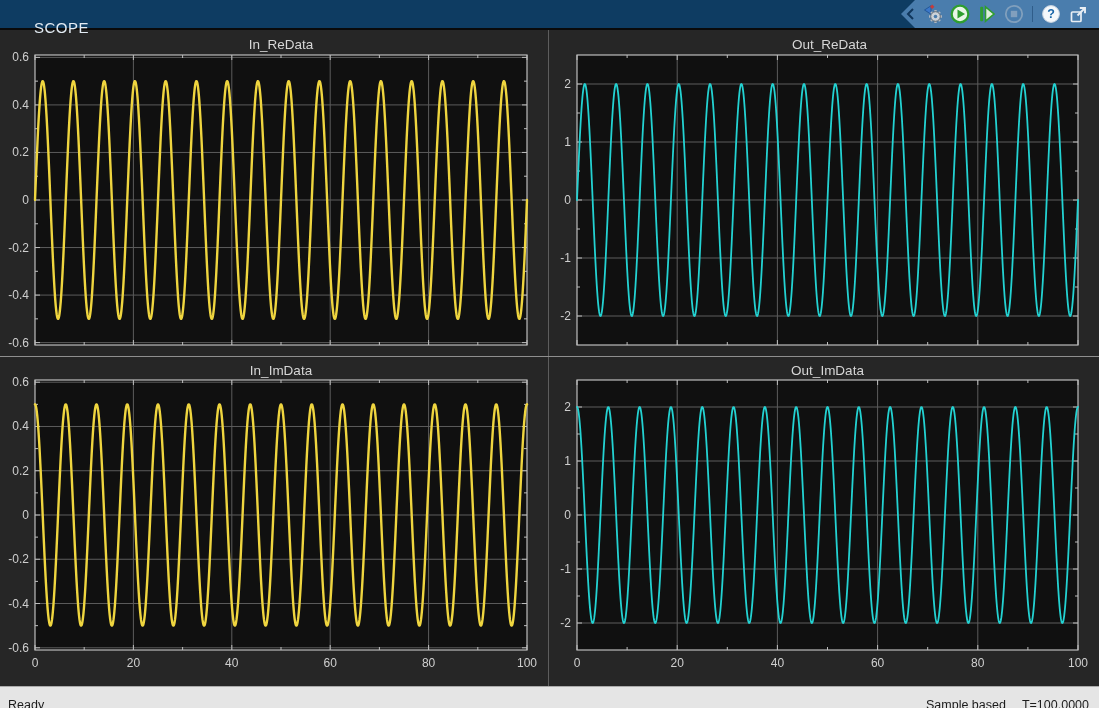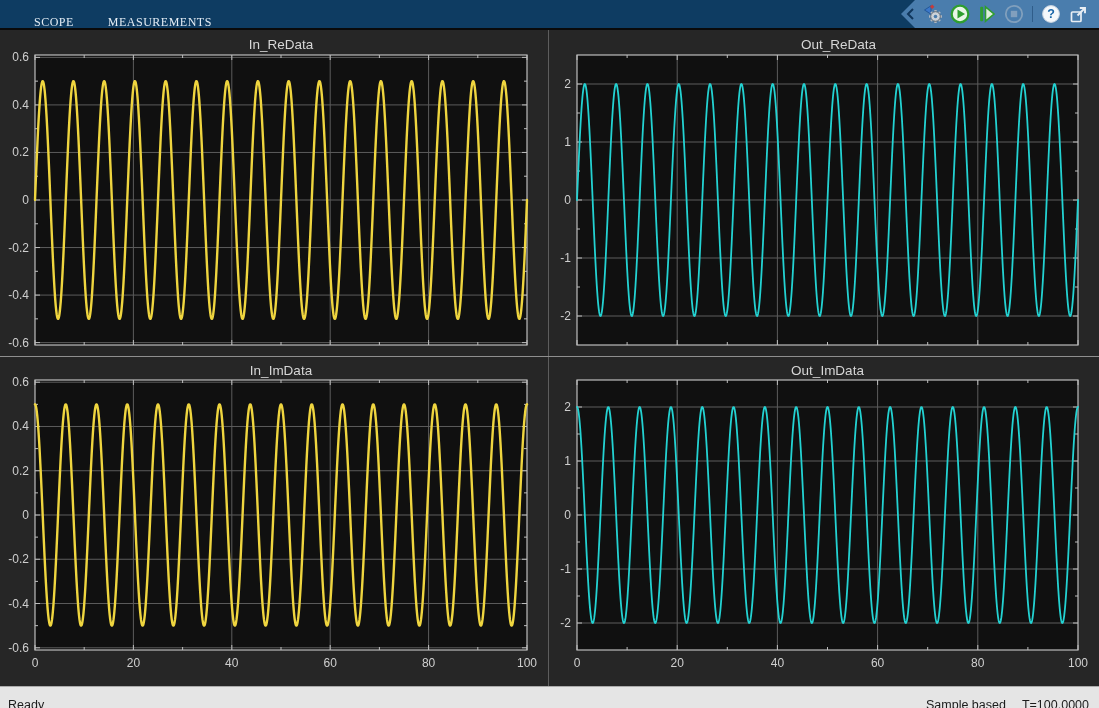--- a/index.html
+++ b/index.html
@@ -11,22 +11,22 @@
     -webkit-font-smoothing:antialiased;
   }
   
   .toolbar {
     position:absolute; top:0; left:0; width:100%; height:30px;
     background:#0e3c62; border-bottom:2px solid #0a0a0a;
     display:flex; align-items:center;
   }
   .tabbar { display:flex; height:28px; }
   .tab {
-    color:#e3ecf4; font-size:12px; letter-spacing:.5px;
-    padding:8px 17px; line-height:28px; cursor:default; white-space:nowrap;font-family:Liberation Serif, serif;
+    color:#e3ecf4; font-size:15px; letter-spacing:.5px;
+    padding:14px 17px; line-height:28px; cursor:default; white-space:nowrap;
   }
   .tab:first-child { margin-left:17px; }
   .tools {
     position:absolute; right:0; top:0; height:28px; width:198px;
     background:#4a7dad;
     clip-path:polygon(14px 0, 100% 0, 100% 100%, 14px 100%, 0 50%);
     display:flex; align-items:center; gap:5px; padding-left:18px;
   }
   .tools button {
     background:transparent; border:none; padding:0; width:22px; height:22px;
@@ -56,21 +56,20 @@
     font-size:12.5px; color:#1c1c1c; padding:15px 8px 0 8px;
   }
   .statusbar .right { display:flex; gap:16px; padding-right:2px; }
 </style>
 </head>
 <body>
 
 <div class="toolbar">
   <div class="tabbar">
     <div class="tab">SCOPE</div>
-    <div class="tab">MEASUREMENTS</div>
   </div>
 
   <div class="tools">
     <svg class="collapse-ch" width="10" height="14" viewBox="0 0 10 14">
       <path d="M8 2 L3 7 L8 12" stroke="#10365c" stroke-width="2" fill="none"></path>
     </svg>
 
     <button>
       <svg width="21" height="21" viewBox="0 0 21 21">
         <polygon points="1.5,6 8,1.8 8,10.2" fill="#3b78c9" stroke="#1d4f8f" stroke-width="0.8"></polygon>
@@ -195,21 +194,21 @@
         <text x="29" y="221.54098360655738" text-anchor="end" fill="#cfcfcf" font-size="12">-0.2</text>
         <text x="29" y="174" text-anchor="end" fill="#cfcfcf" font-size="12">0</text>
         <text x="29" y="126.4590163934426" text-anchor="end" fill="#cfcfcf" font-size="12">0.2</text>
         <text x="29" y="78.91803278688525" text-anchor="end" fill="#cfcfcf" font-size="12">0.4</text>
         <text x="29" y="31.377049180327845" text-anchor="end" fill="#cfcfcf" font-size="12">0.6</text>
         <rect x="35" y="25" width="492" height="290" fill="none" stroke="#bdbdbd" stroke-width="1.2"></rect>
         <polyline points="35.00,170.00 35.22,164.57 35.45,159.15 35.67,153.76 35.89,148.40 36.12,143.08 36.34,137.82 36.57,132.63 36.79,127.51 37.01,122.49 37.24,117.56 37.46,112.74 37.68,108.04 37.91,103.48 38.13,99.05 38.35,94.76 38.58,90.64 38.80,86.68 39.03,82.90 39.25,79.29 39.47,75.88 39.70,72.66 39.92,69.65 40.14,66.85 40.37,64.26 40.59,61.89 40.81,59.75 41.04,57.83 41.26,56.16 41.49,54.71 41.71,53.51 41.93,52.56 42.16,51.85 42.38,51.38 42.60,51.16 42.83,51.20 43.05,51.48 43.27,52.00 43.50,52.77 43.72,53.79 43.95,55.05 44.17,56.55 44.39,58.29 44.62,60.26 44.84,62.46 45.06,64.88 45.29,67.53 45.51,70.38 45.73,73.45 45.96,76.72 46.18,80.18 46.41,83.83 46.63,87.66 46.85,91.66 47.08,95.82 47.30,100.14 47.52,104.61 47.75,109.21 47.97,113.94 48.19,118.78 48.42,123.73 48.64,128.78 48.87,133.92 49.09,139.13 49.31,144.40 49.54,149.73 49.76,155.10 49.98,160.51 50.21,165.93 50.43,171.36 50.65,176.79 50.88,182.20 51.10,187.59 51.33,192.94 51.55,198.24 51.77,203.48 52.00,208.66 52.22,213.75 52.44,218.75 52.67,223.66 52.89,228.44 53.11,233.11 53.34,237.64 53.56,242.04 53.79,246.28 54.01,250.37 54.23,254.28 54.46,258.02 54.68,261.58 54.90,264.94 55.13,268.11 55.35,271.07 55.57,273.82 55.80,276.36 56.02,278.67 56.25,280.75 56.47,282.61 56.69,284.23 56.92,285.61 57.14,286.75 57.36,287.64 57.59,288.29 57.81,288.70 58.03,288.85 58.26,288.76 58.48,288.42 58.71,287.83 58.93,286.99 59.15,285.92 59.38,284.60 59.60,283.04 59.82,281.24 60.05,279.21 60.27,276.96 60.49,274.48 60.72,271.78 60.94,268.87 61.17,265.75 61.39,262.44 61.61,258.93 61.84,255.23 62.06,251.36 62.28,247.32 62.51,243.11 62.73,238.76 62.95,234.26 63.18,229.62 63.40,224.86 63.63,219.99 63.85,215.01 64.07,209.94 64.30,204.79 64.52,199.56 64.74,194.27 64.97,188.93 65.19,183.55 65.41,178.14 65.64,172.72 65.86,167.28 66.09,161.86 66.31,156.45 66.53,151.07 66.76,145.73 66.98,140.44 67.20,135.21 67.43,130.06 67.65,124.99 67.87,120.01 68.10,115.14 68.32,110.38 68.55,105.74 68.77,101.24 68.99,96.89 69.22,92.68 69.44,88.64 69.66,84.77 69.89,81.07 70.11,77.56 70.33,74.25 70.56,71.13 70.78,68.22 71.01,65.52 71.23,63.04 71.45,60.79 71.68,58.76 71.90,56.96 72.12,55.40 72.35,54.08 72.57,53.01 72.79,52.17 73.02,51.58 73.24,51.24 73.47,51.15 73.69,51.30 73.91,51.71 74.14,52.36 74.36,53.25 74.58,54.39 74.81,55.77 75.03,57.39 75.25,59.25 75.48,61.33 75.70,63.64 75.93,66.18 76.15,68.93 76.37,71.89 76.60,75.06 76.82,78.42 77.04,81.98 77.27,85.72 77.49,89.63 77.71,93.72 77.94,97.96 78.16,102.36 78.39,106.89 78.61,111.56 78.83,116.34 79.06,121.25 79.28,126.25 79.50,131.34 79.73,136.52 79.95,141.76 80.17,147.06 80.40,152.41 80.62,157.80 80.85,163.21 81.07,168.64 81.29,174.07 81.52,179.49 81.74,184.90 81.96,190.27 82.19,195.60 82.41,200.87 82.63,206.08 82.86,211.22 83.08,216.27 83.31,221.22 83.53,226.06 83.75,230.79 83.98,235.39 84.20,239.86 84.42,244.18 84.65,248.34 84.87,252.34 85.09,256.17 85.32,259.82 85.54,263.28 85.77,266.55 85.99,269.62 86.21,272.47 86.44,275.12 86.66,277.54 86.88,279.74 87.11,281.71 87.33,283.45 87.55,284.95 87.78,286.21 88.00,287.23 88.23,288.00 88.45,288.52 88.67,288.80 88.90,288.84 89.12,288.62 89.34,288.15 89.57,287.44 89.79,286.49 90.01,285.29 90.24,283.84 90.46,282.17 90.69,280.25 90.91,278.11 91.13,275.74 91.36,273.15 91.58,270.35 91.80,267.34 92.03,264.12 92.25,260.71 92.47,257.10 92.70,253.32 92.92,249.36 93.15,245.24 93.37,240.95 93.59,236.52 93.82,231.96 94.04,227.26 94.26,222.44 94.49,217.51 94.71,212.49 94.93,207.37 95.16,202.18 95.38,196.92 95.61,191.60 95.83,186.24 96.05,180.85 96.28,175.43 96.50,170.00 96.72,164.57 96.95,159.15 97.17,153.76 97.39,148.40 97.62,143.08 97.84,137.82 98.07,132.63 98.29,127.51 98.51,122.49 98.74,117.56 98.96,112.74 99.18,108.04 99.41,103.48 99.63,99.05 99.85,94.76 100.08,90.64 100.30,86.68 100.53,82.90 100.75,79.29 100.97,75.88 101.20,72.66 101.42,69.65 101.64,66.85 101.87,64.26 102.09,61.89 102.31,59.75 102.54,57.83 102.76,56.16 102.99,54.71 103.21,53.51 103.43,52.56 103.66,51.85 103.88,51.38 104.10,51.16 104.33,51.20 104.55,51.48 104.77,52.00 105.00,52.77 105.22,53.79 105.45,55.05 105.67,56.55 105.89,58.29 106.12,60.26 106.34,62.46 106.56,64.88 106.79,67.53 107.01,70.38 107.23,73.45 107.46,76.72 107.68,80.18 107.91,83.83 108.13,87.66 108.35,91.66 108.58,95.82 108.80,100.14 109.02,104.61 109.25,109.21 109.47,113.94 109.69,118.78 109.92,123.73 110.14,128.78 110.37,133.92 110.59,139.13 110.81,144.40 111.04,149.73 111.26,155.10 111.48,160.51 111.71,165.93 111.93,171.36 112.15,176.79 112.38,182.20 112.60,187.59 112.83,192.94 113.05,198.24 113.27,203.48 113.50,208.66 113.72,213.75 113.94,218.75 114.17,223.66 114.39,228.44 114.61,233.11 114.84,237.64 115.06,242.04 115.29,246.28 115.51,250.37 115.73,254.28 115.96,258.02 116.18,261.58 116.40,264.94 116.63,268.11 116.85,271.07 117.07,273.82 117.30,276.36 117.52,278.67 117.75,280.75 117.97,282.61 118.19,284.23 118.42,285.61 118.64,286.75 118.86,287.64 119.09,288.29 119.31,288.70 119.53,288.85 119.76,288.76 119.98,288.42 120.21,287.83 120.43,286.99 120.65,285.92 120.88,284.60 121.10,283.04 121.32,281.24 121.55,279.21 121.77,276.96 121.99,274.48 122.22,271.78 122.44,268.87 122.67,265.75 122.89,262.44 123.11,258.93 123.34,255.23 123.56,251.36 123.78,247.32 124.01,243.11 124.23,238.76 124.45,234.26 124.68,229.62 124.90,224.86 125.13,219.99 125.35,215.01 125.57,209.94 125.80,204.79 126.02,199.56 126.24,194.27 126.47,188.93 126.69,183.55 126.91,178.14 127.14,172.72 127.36,167.28 127.59,161.86 127.81,156.45 128.03,151.07 128.26,145.73 128.48,140.44 128.70,135.21 128.93,130.06 129.15,124.99 129.37,120.01 129.60,115.14 129.82,110.38 130.05,105.74 130.27,101.24 130.49,96.89 130.72,92.68 130.94,88.64 131.16,84.77 131.39,81.07 131.61,77.56 131.83,74.25 132.06,71.13 132.28,68.22 132.51,65.52 132.73,63.04 132.95,60.79 133.18,58.76 133.40,56.96 133.62,55.40 133.85,54.08 134.07,53.01 134.29,52.17 134.52,51.58 134.74,51.24 134.97,51.15 135.19,51.30 135.41,51.71 135.64,52.36 135.86,53.25 136.08,54.39 136.31,55.77 136.53,57.39 136.75,59.25 136.98,61.33 137.20,63.64 137.43,66.18 137.65,68.93 137.87,71.89 138.10,75.06 138.32,78.42 138.54,81.98 138.77,85.72 138.99,89.63 139.21,93.72 139.44,97.96 139.66,102.36 139.89,106.89 140.11,111.56 140.33,116.34 140.56,121.25 140.78,126.25 141.00,131.34 141.23,136.52 141.45,141.76 141.67,147.06 141.90,152.41 142.12,157.80 142.35,163.21 142.57,168.64 142.79,174.07 143.02,179.49 143.24,184.90 143.46,190.27 143.69,195.60 143.91,200.87 144.13,206.08 144.36,211.22 144.58,216.27 144.81,221.22 145.03,226.06 145.25,230.79 145.48,235.39 145.70,239.86 145.92,244.18 146.15,248.34 146.37,252.34 146.59,256.17 146.82,259.82 147.04,263.28 147.27,266.55 147.49,269.62 147.71,272.47 147.94,275.12 148.16,277.54 148.38,279.74 148.61,281.71 148.83,283.45 149.05,284.95 149.28,286.21 149.50,287.23 149.73,288.00 149.95,288.52 150.17,288.80 150.40,288.84 150.62,288.62 150.84,288.15 151.07,287.44 151.29,286.49 151.51,285.29 151.74,283.84 151.96,282.17 152.19,280.25 152.41,278.11 152.63,275.74 152.86,273.15 153.08,270.35 153.30,267.34 153.53,264.12 153.75,260.71 153.97,257.10 154.20,253.32 154.42,249.36 154.65,245.24 154.87,240.95 155.09,236.52 155.32,231.96 155.54,227.26 155.76,222.44 155.99,217.51 156.21,212.49 156.43,207.37 156.66,202.18 156.88,196.92 157.11,191.60 157.33,186.24 157.55,180.85 157.78,175.43 158.00,170.00 158.22,164.57 158.45,159.15 158.67,153.76 158.89,148.40 159.12,143.08 159.34,137.82 159.57,132.63 159.79,127.51 160.01,122.49 160.24,117.56 160.46,112.74 160.68,108.04 160.91,103.48 161.13,99.05 161.35,94.76 161.58,90.64 161.80,86.68 162.03,82.90 162.25,79.29 162.47,75.88 162.70,72.66 162.92,69.65 163.14,66.85 163.37,64.26 163.59,61.89 163.81,59.75 164.04,57.83 164.26,56.16 164.49,54.71 164.71,53.51 164.93,52.56 165.16,51.85 165.38,51.38 165.60,51.16 165.83,51.20 166.05,51.48 166.27,52.00 166.50,52.77 166.72,53.79 166.95,55.05 167.17,56.55 167.39,58.29 167.62,60.26 167.84,62.46 168.06,64.88 168.29,67.53 168.51,70.38 168.73,73.45 168.96,76.72 169.18,80.18 169.41,83.83 169.63,87.66 169.85,91.66 170.08,95.82 170.30,100.14 170.52,104.61 170.75,109.21 170.97,113.94 171.19,118.78 171.42,123.73 171.64,128.78 171.87,133.92 172.09,139.13 172.31,144.40 172.54,149.73 172.76,155.10 172.98,160.51 173.21,165.93 173.43,171.36 173.65,176.79 173.88,182.20 174.10,187.59 174.33,192.94 174.55,198.24 174.77,203.48 175.00,208.66 175.22,213.75 175.44,218.75 175.67,223.66 175.89,228.44 176.11,233.11 176.34,237.64 176.56,242.04 176.79,246.28 177.01,250.37 177.23,254.28 177.46,258.02 177.68,261.58 177.90,264.94 178.13,268.11 178.35,271.07 178.57,273.82 178.80,276.36 179.02,278.67 179.25,280.75 179.47,282.61 179.69,284.23 179.92,285.61 180.14,286.75 180.36,287.64 180.59,288.29 180.81,288.70 181.03,288.85 181.26,288.76 181.48,288.42 181.71,287.83 181.93,286.99 182.15,285.92 182.38,284.60 182.60,283.04 182.82,281.24 183.05,279.21 183.27,276.96 183.49,274.48 183.72,271.78 183.94,268.87 184.17,265.75 184.39,262.44 184.61,258.93 184.84,255.23 185.06,251.36 185.28,247.32 185.51,243.11 185.73,238.76 185.95,234.26 186.18,229.62 186.40,224.86 186.63,219.99 186.85,215.01 187.07,209.94 187.30,204.79 187.52,199.56 187.74,194.27 187.97,188.93 188.19,183.55 188.41,178.14 188.64,172.72 188.86,167.28 189.09,161.86 189.31,156.45 189.53,151.07 189.76,145.73 189.98,140.44 190.20,135.21 190.43,130.06 190.65,124.99 190.87,120.01 191.10,115.14 191.32,110.38 191.55,105.74 191.77,101.24 191.99,96.89 192.22,92.68 192.44,88.64 192.66,84.77 192.89,81.07 193.11,77.56 193.33,74.25 193.56,71.13 193.78,68.22 194.01,65.52 194.23,63.04 194.45,60.79 194.68,58.76 194.90,56.96 195.12,55.40 195.35,54.08 195.57,53.01 195.79,52.17 196.02,51.58 196.24,51.24 196.47,51.15 196.69,51.30 196.91,51.71 197.14,52.36 197.36,53.25 197.58,54.39 197.81,55.77 198.03,57.39 198.25,59.25 198.48,61.33 198.70,63.64 198.93,66.18 199.15,68.93 199.37,71.89 199.60,75.06 199.82,78.42 200.04,81.98 200.27,85.72 200.49,89.63 200.71,93.72 200.94,97.96 201.16,102.36 201.39,106.89 201.61,111.56 201.83,116.34 202.06,121.25 202.28,126.25 202.50,131.34 202.73,136.52 202.95,141.76 203.17,147.06 203.40,152.41 203.62,157.80 203.85,163.21 204.07,168.64 204.29,174.07 204.52,179.49 204.74,184.90 204.96,190.27 205.19,195.60 205.41,200.87 205.63,206.08 205.86,211.22 206.08,216.27 206.31,221.22 206.53,226.06 206.75,230.79 206.98,235.39 207.20,239.86 207.42,244.18 207.65,248.34 207.87,252.34 208.09,256.17 208.32,259.82 208.54,263.28 208.77,266.55 208.99,269.62 209.21,272.47 209.44,275.12 209.66,277.54 209.88,279.74 210.11,281.71 210.33,283.45 210.55,284.95 210.78,286.21 211.00,287.23 211.23,288.00 211.45,288.52 211.67,288.80 211.90,288.84 212.12,288.62 212.34,288.15 212.57,287.44 212.79,286.49 213.01,285.29 213.24,283.84 213.46,282.17 213.69,280.25 213.91,278.11 214.13,275.74 214.36,273.15 214.58,270.35 214.80,267.34 215.03,264.12 215.25,260.71 215.47,257.10 215.70,253.32 215.92,249.36 216.15,245.24 216.37,240.95 216.59,236.52 216.82,231.96 217.04,227.26 217.26,222.44 217.49,217.51 217.71,212.49 217.93,207.37 218.16,202.18 218.38,196.92 218.61,191.60 218.83,186.24 219.05,180.85 219.28,175.43 219.50,170.00 219.72,164.57 219.95,159.15 220.17,153.76 220.39,148.40 220.62,143.08 220.84,137.82 221.07,132.63 221.29,127.51 221.51,122.49 221.74,117.56 221.96,112.74 222.18,108.04 222.41,103.48 222.63,99.05 222.85,94.76 223.08,90.64 223.30,86.68 223.53,82.90 223.75,79.29 223.97,75.88 224.20,72.66 224.42,69.65 224.64,66.85 224.87,64.26 225.09,61.89 225.31,59.75 225.54,57.83 225.76,56.16 225.99,54.71 226.21,53.51 226.43,52.56 226.66,51.85 226.88,51.38 227.10,51.16 227.33,51.20 227.55,51.48 227.77,52.00 228.00,52.77 228.22,53.79 228.45,55.05 228.67,56.55 228.89,58.29 229.12,60.26 229.34,62.46 229.56,64.88 229.79,67.53 230.01,70.38 230.23,73.45 230.46,76.72 230.68,80.18 230.91,83.83 231.13,87.66 231.35,91.66 231.58,95.82 231.80,100.14 232.02,104.61 232.25,109.21 232.47,113.94 232.69,118.78 232.92,123.73 233.14,128.78 233.37,133.92 233.59,139.13 233.81,144.40 234.04,149.73 234.26,155.10 234.48,160.51 234.71,165.93 234.93,171.36 235.15,176.79 235.38,182.20 235.60,187.59 235.83,192.94 236.05,198.24 236.27,203.48 236.50,208.66 236.72,213.75 236.94,218.75 237.17,223.66 237.39,228.44 237.61,233.11 237.84,237.64 238.06,242.04 238.29,246.28 238.51,250.37 238.73,254.28 238.96,258.02 239.18,261.58 239.40,264.94 239.63,268.11 239.85,271.07 240.07,273.82 240.30,276.36 240.52,278.67 240.75,280.75 240.97,282.61 241.19,284.23 241.42,285.61 241.64,286.75 241.86,287.64 242.09,288.29 242.31,288.70 242.53,288.85 242.76,288.76 242.98,288.42 243.21,287.83 243.43,286.99 243.65,285.92 243.88,284.60 244.10,283.04 244.32,281.24 244.55,279.21 244.77,276.96 244.99,274.48 245.22,271.78 245.44,268.87 245.67,265.75 245.89,262.44 246.11,258.93 246.34,255.23 246.56,251.36 246.78,247.32 247.01,243.11 247.23,238.76 247.45,234.26 247.68,229.62 247.90,224.86 248.13,219.99 248.35,215.01 248.57,209.94 248.80,204.79 249.02,199.56 249.24,194.27 249.47,188.93 249.69,183.55 249.91,178.14 250.14,172.72 250.36,167.28 250.59,161.86 250.81,156.45 251.03,151.07 251.26,145.73 251.48,140.44 251.70,135.21 251.93,130.06 252.15,124.99 252.37,120.01 252.60,115.14 252.82,110.38 253.05,105.74 253.27,101.24 253.49,96.89 253.72,92.68 253.94,88.64 254.16,84.77 254.39,81.07 254.61,77.56 254.83,74.25 255.06,71.13 255.28,68.22 255.51,65.52 255.73,63.04 255.95,60.79 256.18,58.76 256.40,56.96 256.62,55.40 256.85,54.08 257.07,53.01 257.29,52.17 257.52,51.58 257.74,51.24 257.97,51.15 258.19,51.30 258.41,51.71 258.64,52.36 258.86,53.25 259.08,54.39 259.31,55.77 259.53,57.39 259.75,59.25 259.98,61.33 260.20,63.64 260.43,66.18 260.65,68.93 260.87,71.89 261.10,75.06 261.32,78.42 261.54,81.98 261.77,85.72 261.99,89.63 262.21,93.72 262.44,97.96 262.66,102.36 262.89,106.89 263.11,111.56 263.33,116.34 263.56,121.25 263.78,126.25 264.00,131.34 264.23,136.52 264.45,141.76 264.67,147.06 264.90,152.41 265.12,157.80 265.35,163.21 265.57,168.64 265.79,174.07 266.02,179.49 266.24,184.90 266.46,190.27 266.69,195.60 266.91,200.87 267.13,206.08 267.36,211.22 267.58,216.27 267.81,221.22 268.03,226.06 268.25,230.79 268.48,235.39 268.70,239.86 268.92,244.18 269.15,248.34 269.37,252.34 269.59,256.17 269.82,259.82 270.04,263.28 270.27,266.55 270.49,269.62 270.71,272.47 270.94,275.12 271.16,277.54 271.38,279.74 271.61,281.71 271.83,283.45 272.05,284.95 272.28,286.21 272.50,287.23 272.73,288.00 272.95,288.52 273.17,288.80 273.40,288.84 273.62,288.62 273.84,288.15 274.07,287.44 274.29,286.49 274.51,285.29 274.74,283.84 274.96,282.17 275.19,280.25 275.41,278.11 275.63,275.74 275.86,273.15 276.08,270.35 276.30,267.34 276.53,264.12 276.75,260.71 276.97,257.10 277.20,253.32 277.42,249.36 277.65,245.24 277.87,240.95 278.09,236.52 278.32,231.96 278.54,227.26 278.76,222.44 278.99,217.51 279.21,212.49 279.43,207.37 279.66,202.18 279.88,196.92 280.11,191.60 280.33,186.24 280.55,180.85 280.78,175.43 281.00,170.00 281.22,164.57 281.45,159.15 281.67,153.76 281.89,148.40 282.12,143.08 282.34,137.82 282.57,132.63 282.79,127.51 283.01,122.49 283.24,117.56 283.46,112.74 283.68,108.04 283.91,103.48 284.13,99.05 284.35,94.76 284.58,90.64 284.80,86.68 285.03,82.90 285.25,79.29 285.47,75.88 285.70,72.66 285.92,69.65 286.14,66.85 286.37,64.26 286.59,61.89 286.81,59.75 287.04,57.83 287.26,56.16 287.49,54.71 287.71,53.51 287.93,52.56 288.16,51.85 288.38,51.38 288.60,51.16 288.83,51.20 289.05,51.48 289.27,52.00 289.50,52.77 289.72,53.79 289.95,55.05 290.17,56.55 290.39,58.29 290.62,60.26 290.84,62.46 291.06,64.88 291.29,67.53 291.51,70.38 291.73,73.45 291.96,76.72 292.18,80.18 292.41,83.83 292.63,87.66 292.85,91.66 293.08,95.82 293.30,100.14 293.52,104.61 293.75,109.21 293.97,113.94 294.19,118.78 294.42,123.73 294.64,128.78 294.87,133.92 295.09,139.13 295.31,144.40 295.54,149.73 295.76,155.10 295.98,160.51 296.21,165.93 296.43,171.36 296.65,176.79 296.88,182.20 297.10,187.59 297.33,192.94 297.55,198.24 297.77,203.48 298.00,208.66 298.22,213.75 298.44,218.75 298.67,223.66 298.89,228.44 299.11,233.11 299.34,237.64 299.56,242.04 299.79,246.28 300.01,250.37 300.23,254.28 300.46,258.02 300.68,261.58 300.90,264.94 301.13,268.11 301.35,271.07 301.57,273.82 301.80,276.36 302.02,278.67 302.25,280.75 302.47,282.61 302.69,284.23 302.92,285.61 303.14,286.75 303.36,287.64 303.59,288.29 303.81,288.70 304.03,288.85 304.26,288.76 304.48,288.42 304.71,287.83 304.93,286.99 305.15,285.92 305.38,284.60 305.60,283.04 305.82,281.24 306.05,279.21 306.27,276.96 306.49,274.48 306.72,271.78 306.94,268.87 307.17,265.75 307.39,262.44 307.61,258.93 307.84,255.23 308.06,251.36 308.28,247.32 308.51,243.11 308.73,238.76 308.95,234.26 309.18,229.62 309.40,224.86 309.63,219.99 309.85,215.01 310.07,209.94 310.30,204.79 310.52,199.56 310.74,194.27 310.97,188.93 311.19,183.55 311.41,178.14 311.64,172.72 311.86,167.28 312.09,161.86 312.31,156.45 312.53,151.07 312.76,145.73 312.98,140.44 313.20,135.21 313.43,130.06 313.65,124.99 313.87,120.01 314.10,115.14 314.32,110.38 314.55,105.74 314.77,101.24 314.99,96.89 315.22,92.68 315.44,88.64 315.66,84.77 315.89,81.07 316.11,77.56 316.33,74.25 316.56,71.13 316.78,68.22 317.01,65.52 317.23,63.04 317.45,60.79 317.68,58.76 317.90,56.96 318.12,55.40 318.35,54.08 318.57,53.01 318.79,52.17 319.02,51.58 319.24,51.24 319.47,51.15 319.69,51.30 319.91,51.71 320.14,52.36 320.36,53.25 320.58,54.39 320.81,55.77 321.03,57.39 321.25,59.25 321.48,61.33 321.70,63.64 321.93,66.18 322.15,68.93 322.37,71.89 322.60,75.06 322.82,78.42 323.04,81.98 323.27,85.72 323.49,89.63 323.71,93.72 323.94,97.96 324.16,102.36 324.39,106.89 324.61,111.56 324.83,116.34 325.06,121.25 325.28,126.25 325.50,131.34 325.73,136.52 325.95,141.76 326.17,147.06 326.40,152.41 326.62,157.80 326.85,163.21 327.07,168.64 327.29,174.07 327.52,179.49 327.74,184.90 327.96,190.27 328.19,195.60 328.41,200.87 328.63,206.08 328.86,211.22 329.08,216.27 329.31,221.22 329.53,226.06 329.75,230.79 329.98,235.39 330.20,239.86 330.42,244.18 330.65,248.34 330.87,252.34 331.09,256.17 331.32,259.82 331.54,263.28 331.77,266.55 331.99,269.62 332.21,272.47 332.44,275.12 332.66,277.54 332.88,279.74 333.11,281.71 333.33,283.45 333.55,284.95 333.78,286.21 334.00,287.23 334.23,288.00 334.45,288.52 334.67,288.80 334.90,288.84 335.12,288.62 335.34,288.15 335.57,287.44 335.79,286.49 336.01,285.29 336.24,283.84 336.46,282.17 336.69,280.25 336.91,278.11 337.13,275.74 337.36,273.15 337.58,270.35 337.80,267.34 338.03,264.12 338.25,260.71 338.47,257.10 338.70,253.32 338.92,249.36 339.15,245.24 339.37,240.95 339.59,236.52 339.82,231.96 340.04,227.26 340.26,222.44 340.49,217.51 340.71,212.49 340.93,207.37 341.16,202.18 341.38,196.92 341.61,191.60 341.83,186.24 342.05,180.85 342.28,175.43 342.50,170.00 342.72,164.57 342.95,159.15 343.17,153.76 343.39,148.40 343.62,143.08 343.84,137.82 344.07,132.63 344.29,127.51 344.51,122.49 344.74,117.56 344.96,112.74 345.18,108.04 345.41,103.48 345.63,99.05 345.85,94.76 346.08,90.64 346.30,86.68 346.53,82.90 346.75,79.29 346.97,75.88 347.20,72.66 347.42,69.65 347.64,66.85 347.87,64.26 348.09,61.89 348.31,59.75 348.54,57.83 348.76,56.16 348.99,54.71 349.21,53.51 349.43,52.56 349.66,51.85 349.88,51.38 350.10,51.16 350.33,51.20 350.55,51.48 350.77,52.00 351.00,52.77 351.22,53.79 351.45,55.05 351.67,56.55 351.89,58.29 352.12,60.26 352.34,62.46 352.56,64.88 352.79,67.53 353.01,70.38 353.23,73.45 353.46,76.72 353.68,80.18 353.91,83.83 354.13,87.66 354.35,91.66 354.58,95.82 354.80,100.14 355.02,104.61 355.25,109.21 355.47,113.94 355.69,118.78 355.92,123.73 356.14,128.78 356.37,133.92 356.59,139.13 356.81,144.40 357.04,149.73 357.26,155.10 357.48,160.51 357.71,165.93 357.93,171.36 358.15,176.79 358.38,182.20 358.60,187.59 358.83,192.94 359.05,198.24 359.27,203.48 359.50,208.66 359.72,213.75 359.94,218.75 360.17,223.66 360.39,228.44 360.61,233.11 360.84,237.64 361.06,242.04 361.29,246.28 361.51,250.37 361.73,254.28 361.96,258.02 362.18,261.58 362.40,264.94 362.63,268.11 362.85,271.07 363.07,273.82 363.30,276.36 363.52,278.67 363.75,280.75 363.97,282.61 364.19,284.23 364.42,285.61 364.64,286.75 364.86,287.64 365.09,288.29 365.31,288.70 365.53,288.85 365.76,288.76 365.98,288.42 366.21,287.83 366.43,286.99 366.65,285.92 366.88,284.60 367.10,283.04 367.32,281.24 367.55,279.21 367.77,276.96 367.99,274.48 368.22,271.78 368.44,268.87 368.67,265.75 368.89,262.44 369.11,258.93 369.34,255.23 369.56,251.36 369.78,247.32 370.01,243.11 370.23,238.76 370.45,234.26 370.68,229.62 370.90,224.86 371.13,219.99 371.35,215.01 371.57,209.94 371.80,204.79 372.02,199.56 372.24,194.27 372.47,188.93 372.69,183.55 372.91,178.14 373.14,172.72 373.36,167.28 373.59,161.86 373.81,156.45 374.03,151.07 374.26,145.73 374.48,140.44 374.70,135.21 374.93,130.06 375.15,124.99 375.37,120.01 375.60,115.14 375.82,110.38 376.05,105.74 376.27,101.24 376.49,96.89 376.72,92.68 376.94,88.64 377.16,84.77 377.39,81.07 377.61,77.56 377.83,74.25 378.06,71.13 378.28,68.22 378.51,65.52 378.73,63.04 378.95,60.79 379.18,58.76 379.40,56.96 379.62,55.40 379.85,54.08 380.07,53.01 380.29,52.17 380.52,51.58 380.74,51.24 380.97,51.15 381.19,51.30 381.41,51.71 381.64,52.36 381.86,53.25 382.08,54.39 382.31,55.77 382.53,57.39 382.75,59.25 382.98,61.33 383.20,63.64 383.43,66.18 383.65,68.93 383.87,71.89 384.10,75.06 384.32,78.42 384.54,81.98 384.77,85.72 384.99,89.63 385.21,93.72 385.44,97.96 385.66,102.36 385.89,106.89 386.11,111.56 386.33,116.34 386.56,121.25 386.78,126.25 387.00,131.34 387.23,136.52 387.45,141.76 387.67,147.06 387.90,152.41 388.12,157.80 388.35,163.21 388.57,168.64 388.79,174.07 389.02,179.49 389.24,184.90 389.46,190.27 389.69,195.60 389.91,200.87 390.13,206.08 390.36,211.22 390.58,216.27 390.81,221.22 391.03,226.06 391.25,230.79 391.48,235.39 391.70,239.86 391.92,244.18 392.15,248.34 392.37,252.34 392.59,256.17 392.82,259.82 393.04,263.28 393.27,266.55 393.49,269.62 393.71,272.47 393.94,275.12 394.16,277.54 394.38,279.74 394.61,281.71 394.83,283.45 395.05,284.95 395.28,286.21 395.50,287.23 395.73,288.00 395.95,288.52 396.17,288.80 396.40,288.84 396.62,288.62 396.84,288.15 397.07,287.44 397.29,286.49 397.51,285.29 397.74,283.84 397.96,282.17 398.19,280.25 398.41,278.11 398.63,275.74 398.86,273.15 399.08,270.35 399.30,267.34 399.53,264.12 399.75,260.71 399.97,257.10 400.20,253.32 400.42,249.36 400.65,245.24 400.87,240.95 401.09,236.52 401.32,231.96 401.54,227.26 401.76,222.44 401.99,217.51 402.21,212.49 402.43,207.37 402.66,202.18 402.88,196.92 403.11,191.60 403.33,186.24 403.55,180.85 403.78,175.43 404.00,170.00 404.22,164.57 404.45,159.15 404.67,153.76 404.89,148.40 405.12,143.08 405.34,137.82 405.57,132.63 405.79,127.51 406.01,122.49 406.24,117.56 406.46,112.74 406.68,108.04 406.91,103.48 407.13,99.05 407.35,94.76 407.58,90.64 407.80,86.68 408.03,82.90 408.25,79.29 408.47,75.88 408.70,72.66 408.92,69.65 409.14,66.85 409.37,64.26 409.59,61.89 409.81,59.75 410.04,57.83 410.26,56.16 410.49,54.71 410.71,53.51 410.93,52.56 411.16,51.85 411.38,51.38 411.60,51.16 411.83,51.20 412.05,51.48 412.27,52.00 412.50,52.77 412.72,53.79 412.95,55.05 413.17,56.55 413.39,58.29 413.62,60.26 413.84,62.46 414.06,64.88 414.29,67.53 414.51,70.38 414.73,73.45 414.96,76.72 415.18,80.18 415.41,83.83 415.63,87.66 415.85,91.66 416.08,95.82 416.30,100.14 416.52,104.61 416.75,109.21 416.97,113.94 417.19,118.78 417.42,123.73 417.64,128.78 417.87,133.92 418.09,139.13 418.31,144.40 418.54,149.73 418.76,155.10 418.98,160.51 419.21,165.93 419.43,171.36 419.65,176.79 419.88,182.20 420.10,187.59 420.33,192.94 420.55,198.24 420.77,203.48 421.00,208.66 421.22,213.75 421.44,218.75 421.67,223.66 421.89,228.44 422.11,233.11 422.34,237.64 422.56,242.04 422.79,246.28 423.01,250.37 423.23,254.28 423.46,258.02 423.68,261.58 423.90,264.94 424.13,268.11 424.35,271.07 424.57,273.82 424.80,276.36 425.02,278.67 425.25,280.75 425.47,282.61 425.69,284.23 425.92,285.61 426.14,286.75 426.36,287.64 426.59,288.29 426.81,288.70 427.03,288.85 427.26,288.76 427.48,288.42 427.71,287.83 427.93,286.99 428.15,285.92 428.38,284.60 428.60,283.04 428.82,281.24 429.05,279.21 429.27,276.96 429.49,274.48 429.72,271.78 429.94,268.87 430.17,265.75 430.39,262.44 430.61,258.93 430.84,255.23 431.06,251.36 431.28,247.32 431.51,243.11 431.73,238.76 431.95,234.26 432.18,229.62 432.40,224.86 432.63,219.99 432.85,215.01 433.07,209.94 433.30,204.79 433.52,199.56 433.74,194.27 433.97,188.93 434.19,183.55 434.41,178.14 434.64,172.72 434.86,167.28 435.09,161.86 435.31,156.45 435.53,151.07 435.76,145.73 435.98,140.44 436.20,135.21 436.43,130.06 436.65,124.99 436.87,120.01 437.10,115.14 437.32,110.38 437.55,105.74 437.77,101.24 437.99,96.89 438.22,92.68 438.44,88.64 438.66,84.77 438.89,81.07 439.11,77.56 439.33,74.25 439.56,71.13 439.78,68.22 440.01,65.52 440.23,63.04 440.45,60.79 440.68,58.76 440.90,56.96 441.12,55.40 441.35,54.08 441.57,53.01 441.79,52.17 442.02,51.58 442.24,51.24 442.47,51.15 442.69,51.30 442.91,51.71 443.14,52.36 443.36,53.25 443.58,54.39 443.81,55.77 444.03,57.39 444.25,59.25 444.48,61.33 444.70,63.64 444.93,66.18 445.15,68.93 445.37,71.89 445.60,75.06 445.82,78.42 446.04,81.98 446.27,85.72 446.49,89.63 446.71,93.72 446.94,97.96 447.16,102.36 447.39,106.89 447.61,111.56 447.83,116.34 448.06,121.25 448.28,126.25 448.50,131.34 448.73,136.52 448.95,141.76 449.17,147.06 449.40,152.41 449.62,157.80 449.85,163.21 450.07,168.64 450.29,174.07 450.52,179.49 450.74,184.90 450.96,190.27 451.19,195.60 451.41,200.87 451.63,206.08 451.86,211.22 452.08,216.27 452.31,221.22 452.53,226.06 452.75,230.79 452.98,235.39 453.20,239.86 453.42,244.18 453.65,248.34 453.87,252.34 454.09,256.17 454.32,259.82 454.54,263.28 454.77,266.55 454.99,269.62 455.21,272.47 455.44,275.12 455.66,277.54 455.88,279.74 456.11,281.71 456.33,283.45 456.55,284.95 456.78,286.21 457.00,287.23 457.23,288.00 457.45,288.52 457.67,288.80 457.90,288.84 458.12,288.62 458.34,288.15 458.57,287.44 458.79,286.49 459.01,285.29 459.24,283.84 459.46,282.17 459.69,280.25 459.91,278.11 460.13,275.74 460.36,273.15 460.58,270.35 460.80,267.34 461.03,264.12 461.25,260.71 461.47,257.10 461.70,253.32 461.92,249.36 462.15,245.24 462.37,240.95 462.59,236.52 462.82,231.96 463.04,227.26 463.26,222.44 463.49,217.51 463.71,212.49 463.93,207.37 464.16,202.18 464.38,196.92 464.61,191.60 464.83,186.24 465.05,180.85 465.28,175.43 465.50,170.00 465.72,164.57 465.95,159.15 466.17,153.76 466.39,148.40 466.62,143.08 466.84,137.82 467.07,132.63 467.29,127.51 467.51,122.49 467.74,117.56 467.96,112.74 468.18,108.04 468.41,103.48 468.63,99.05 468.85,94.76 469.08,90.64 469.30,86.68 469.53,82.90 469.75,79.29 469.97,75.88 470.20,72.66 470.42,69.65 470.64,66.85 470.87,64.26 471.09,61.89 471.31,59.75 471.54,57.83 471.76,56.16 471.99,54.71 472.21,53.51 472.43,52.56 472.66,51.85 472.88,51.38 473.10,51.16 473.33,51.20 473.55,51.48 473.77,52.00 474.00,52.77 474.22,53.79 474.45,55.05 474.67,56.55 474.89,58.29 475.12,60.26 475.34,62.46 475.56,64.88 475.79,67.53 476.01,70.38 476.23,73.45 476.46,76.72 476.68,80.18 476.91,83.83 477.13,87.66 477.35,91.66 477.58,95.82 477.80,100.14 478.02,104.61 478.25,109.21 478.47,113.94 478.69,118.78 478.92,123.73 479.14,128.78 479.37,133.92 479.59,139.13 479.81,144.40 480.04,149.73 480.26,155.10 480.48,160.51 480.71,165.93 480.93,171.36 481.15,176.79 481.38,182.20 481.60,187.59 481.83,192.94 482.05,198.24 482.27,203.48 482.50,208.66 482.72,213.75 482.94,218.75 483.17,223.66 483.39,228.44 483.61,233.11 483.84,237.64 484.06,242.04 484.29,246.28 484.51,250.37 484.73,254.28 484.96,258.02 485.18,261.58 485.40,264.94 485.63,268.11 485.85,271.07 486.07,273.82 486.30,276.36 486.52,278.67 486.75,280.75 486.97,282.61 487.19,284.23 487.42,285.61 487.64,286.75 487.86,287.64 488.09,288.29 488.31,288.70 488.53,288.85 488.76,288.76 488.98,288.42 489.21,287.83 489.43,286.99 489.65,285.92 489.88,284.60 490.10,283.04 490.32,281.24 490.55,279.21 490.77,276.96 490.99,274.48 491.22,271.78 491.44,268.87 491.67,265.75 491.89,262.44 492.11,258.93 492.34,255.23 492.56,251.36 492.78,247.32 493.01,243.11 493.23,238.76 493.45,234.26 493.68,229.62 493.90,224.86 494.13,219.99 494.35,215.01 494.57,209.94 494.80,204.79 495.02,199.56 495.24,194.27 495.47,188.93 495.69,183.55 495.91,178.14 496.14,172.72 496.36,167.28 496.59,161.86 496.81,156.45 497.03,151.07 497.26,145.73 497.48,140.44 497.70,135.21 497.93,130.06 498.15,124.99 498.37,120.01 498.60,115.14 498.82,110.38 499.05,105.74 499.27,101.24 499.49,96.89 499.72,92.68 499.94,88.64 500.16,84.77 500.39,81.07 500.61,77.56 500.83,74.25 501.06,71.13 501.28,68.22 501.51,65.52 501.73,63.04 501.95,60.79 502.18,58.76 502.40,56.96 502.62,55.40 502.85,54.08 503.07,53.01 503.29,52.17 503.52,51.58 503.74,51.24 503.97,51.15 504.19,51.30 504.41,51.71 504.64,52.36 504.86,53.25 505.08,54.39 505.31,55.77 505.53,57.39 505.75,59.25 505.98,61.33 506.20,63.64 506.43,66.18 506.65,68.93 506.87,71.89 507.10,75.06 507.32,78.42 507.54,81.98 507.77,85.72 507.99,89.63 508.21,93.72 508.44,97.96 508.66,102.36 508.89,106.89 509.11,111.56 509.33,116.34 509.56,121.25 509.78,126.25 510.00,131.34 510.23,136.52 510.45,141.76 510.67,147.06 510.90,152.41 511.12,157.80 511.35,163.21 511.57,168.64 511.79,174.07 512.02,179.49 512.24,184.90 512.46,190.27 512.69,195.60 512.91,200.87 513.13,206.08 513.36,211.22 513.58,216.27 513.81,221.22 514.03,226.06 514.25,230.79 514.48,235.39 514.70,239.86 514.92,244.18 515.15,248.34 515.37,252.34 515.59,256.17 515.82,259.82 516.04,263.28 516.27,266.55 516.49,269.62 516.71,272.47 516.94,275.12 517.16,277.54 517.38,279.74 517.61,281.71 517.83,283.45 518.05,284.95 518.28,286.21 518.50,287.23 518.73,288.00 518.95,288.52 519.17,288.80 519.40,288.84 519.62,288.62 519.84,288.15 520.07,287.44 520.29,286.49 520.51,285.29 520.74,283.84 520.96,282.17 521.19,280.25 521.41,278.11 521.63,275.74 521.86,273.15 522.08,270.35 522.30,267.34 522.53,264.12 522.75,260.71 522.97,257.10 523.20,253.32 523.42,249.36 523.65,245.24 523.87,240.95 524.09,236.52 524.32,231.96 524.54,227.26 524.76,222.44 524.99,217.51 525.21,212.49 525.43,207.37 525.66,202.18 525.88,196.92 526.11,191.60 526.33,186.24 526.55,180.85 526.78,175.43 527.00,170.00 " fill="none" stroke="#EFD53F" stroke-width="2.4" stroke-linejoin="round" stroke-linecap="round"></polyline>
       </svg>
   </div>
   <div class="quad">
-    <div class="plot-title" style="left:40px;width:501px">Out_ReData</div>
+    <div class="plot-title" style="left:31px;width:501px">Out_ReData</div>
     <svg class="plot" width="551" height="326">
         <rect x="29" y="25" width="501" height="290" fill="#101010"></rect>
         <line x1="129.2" y1="25" x2="129.2" y2="315" stroke="#5c5c5c" stroke-width="1"></line>
         <line x1="229.4" y1="25" x2="229.4" y2="315" stroke="#5c5c5c" stroke-width="1"></line>
         <line x1="329.59999999999997" y1="25" x2="329.59999999999997" y2="315" stroke="#5c5c5c" stroke-width="1"></line>
         <line x1="429.8" y1="25" x2="429.8" y2="315" stroke="#5c5c5c" stroke-width="1"></line>
         <line x1="29" y1="286" x2="530" y2="286" stroke="#5c5c5c" stroke-width="1"></line>
         <line x1="29" y1="228" x2="530" y2="228" stroke="#5c5c5c" stroke-width="1"></line>
         <line x1="29" y1="170" x2="530" y2="170" stroke="#5c5c5c" stroke-width="1"></line>
         <line x1="29" y1="112" x2="530" y2="112" stroke="#5c5c5c" stroke-width="1"></line>

